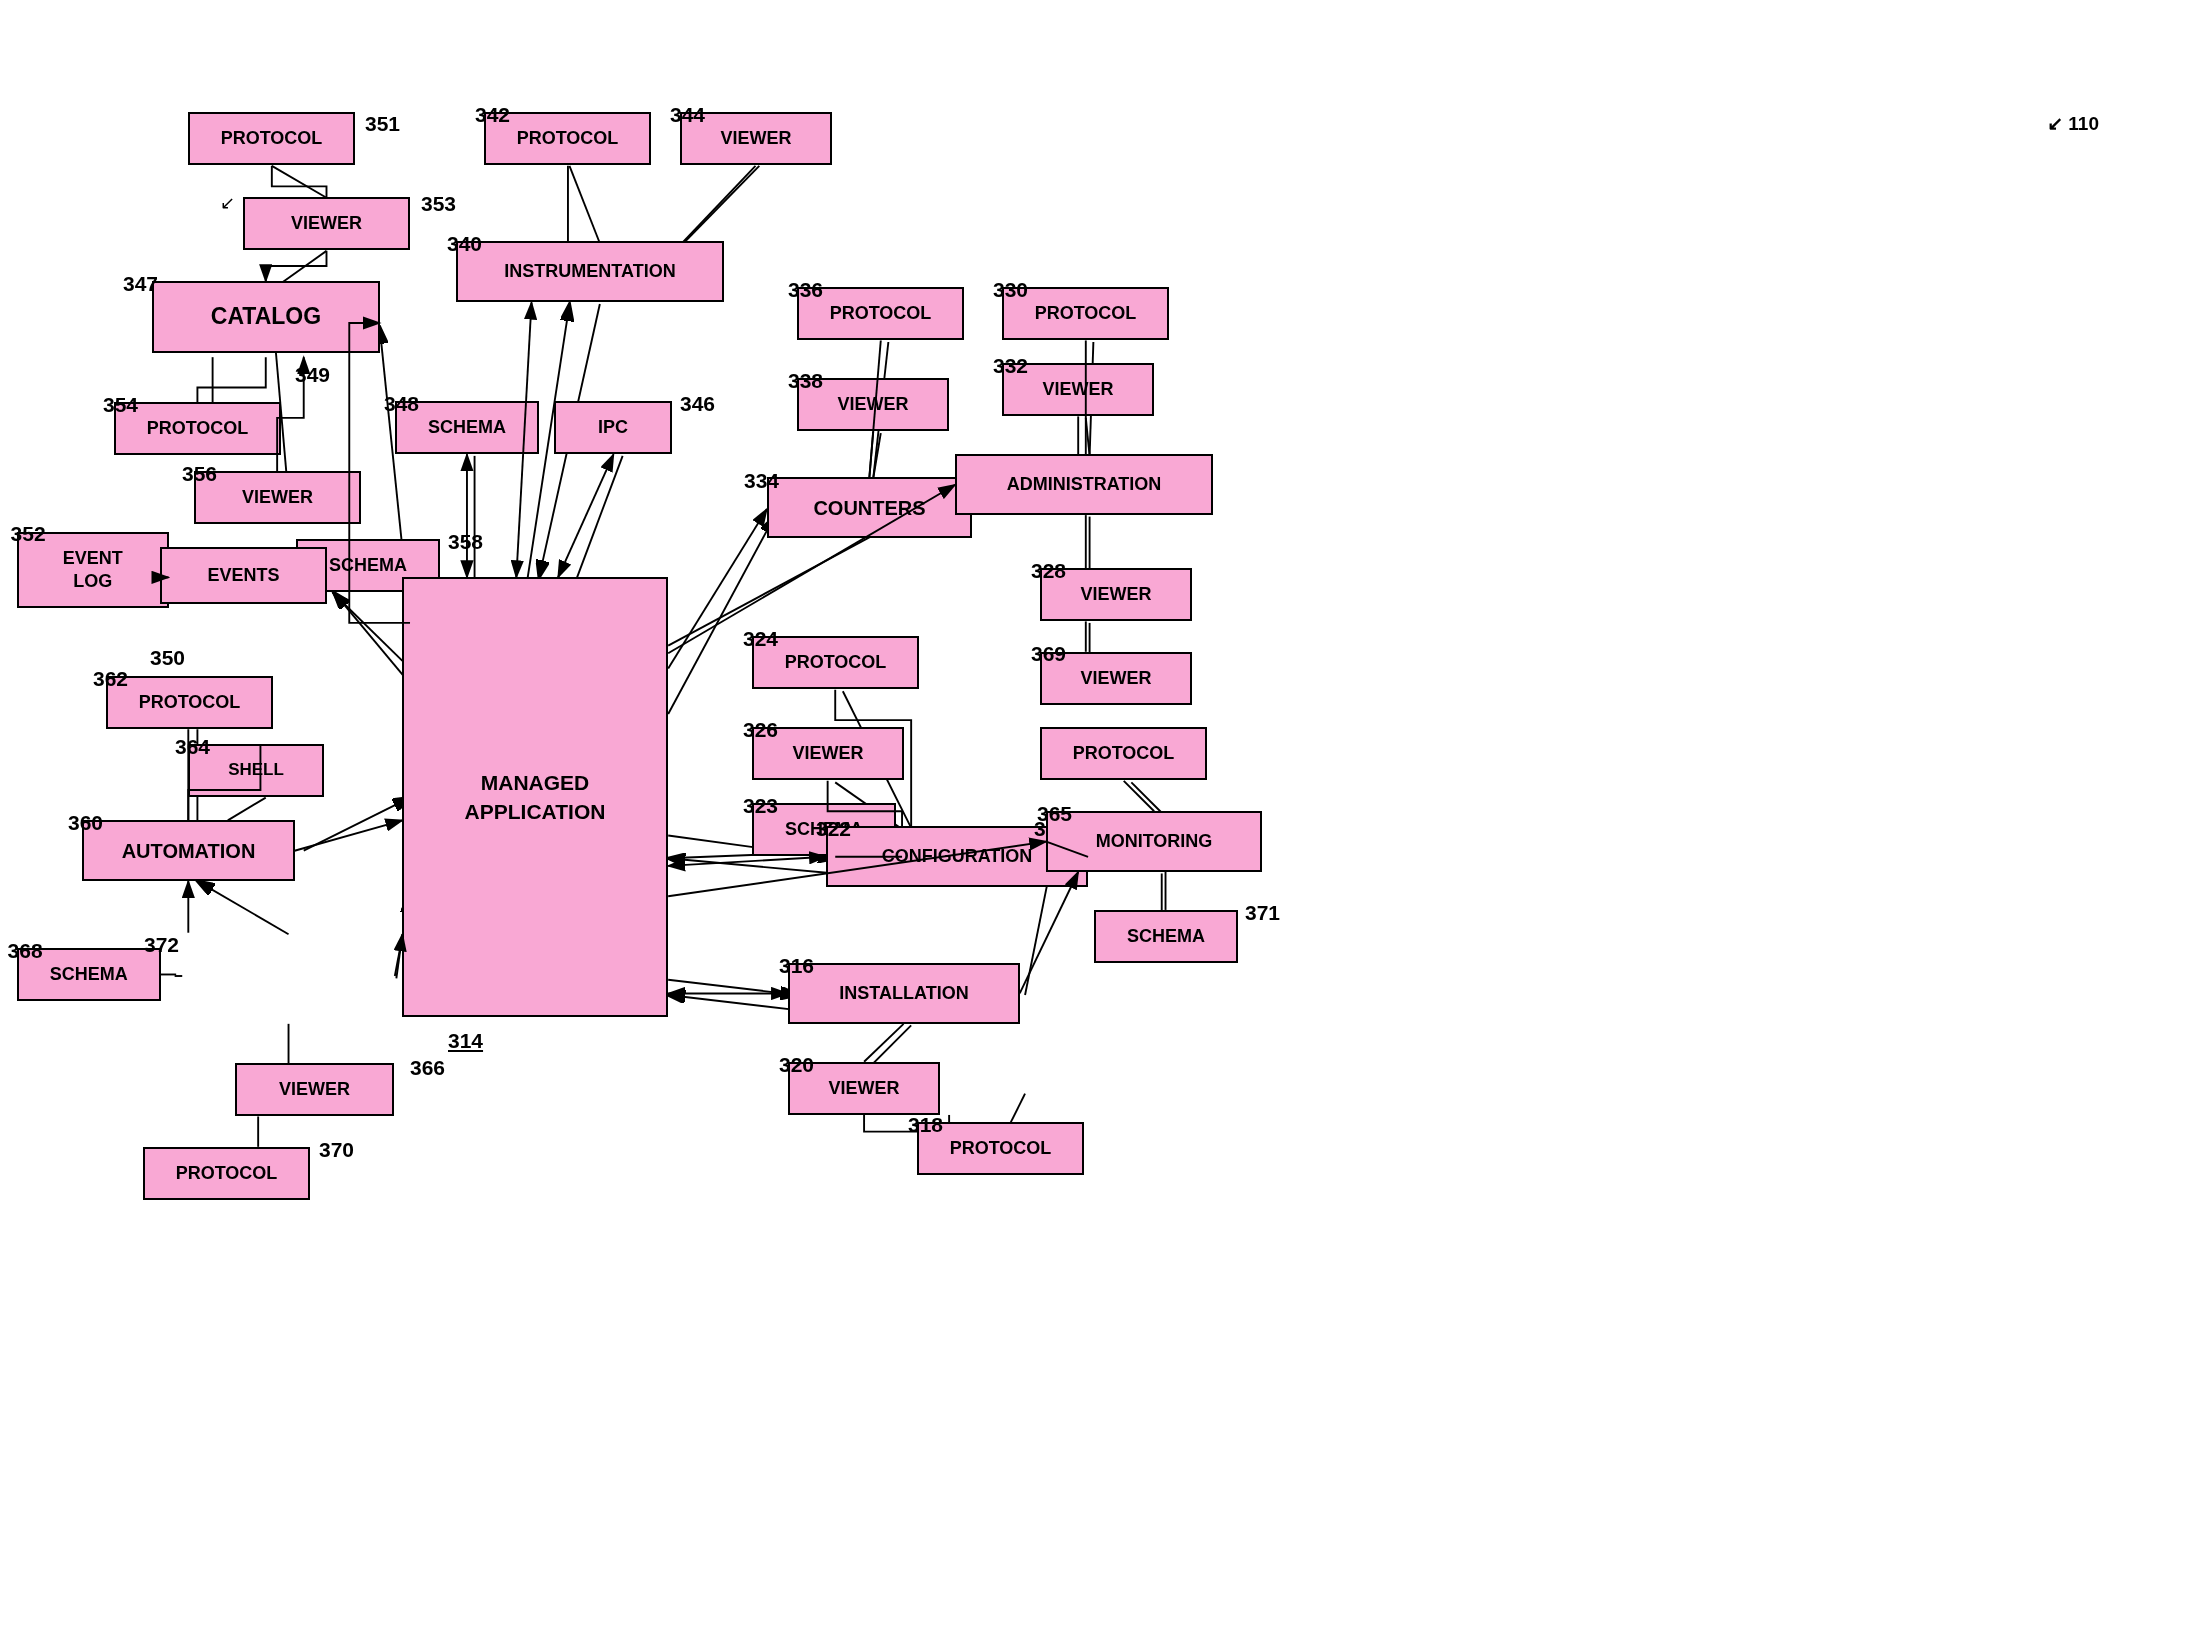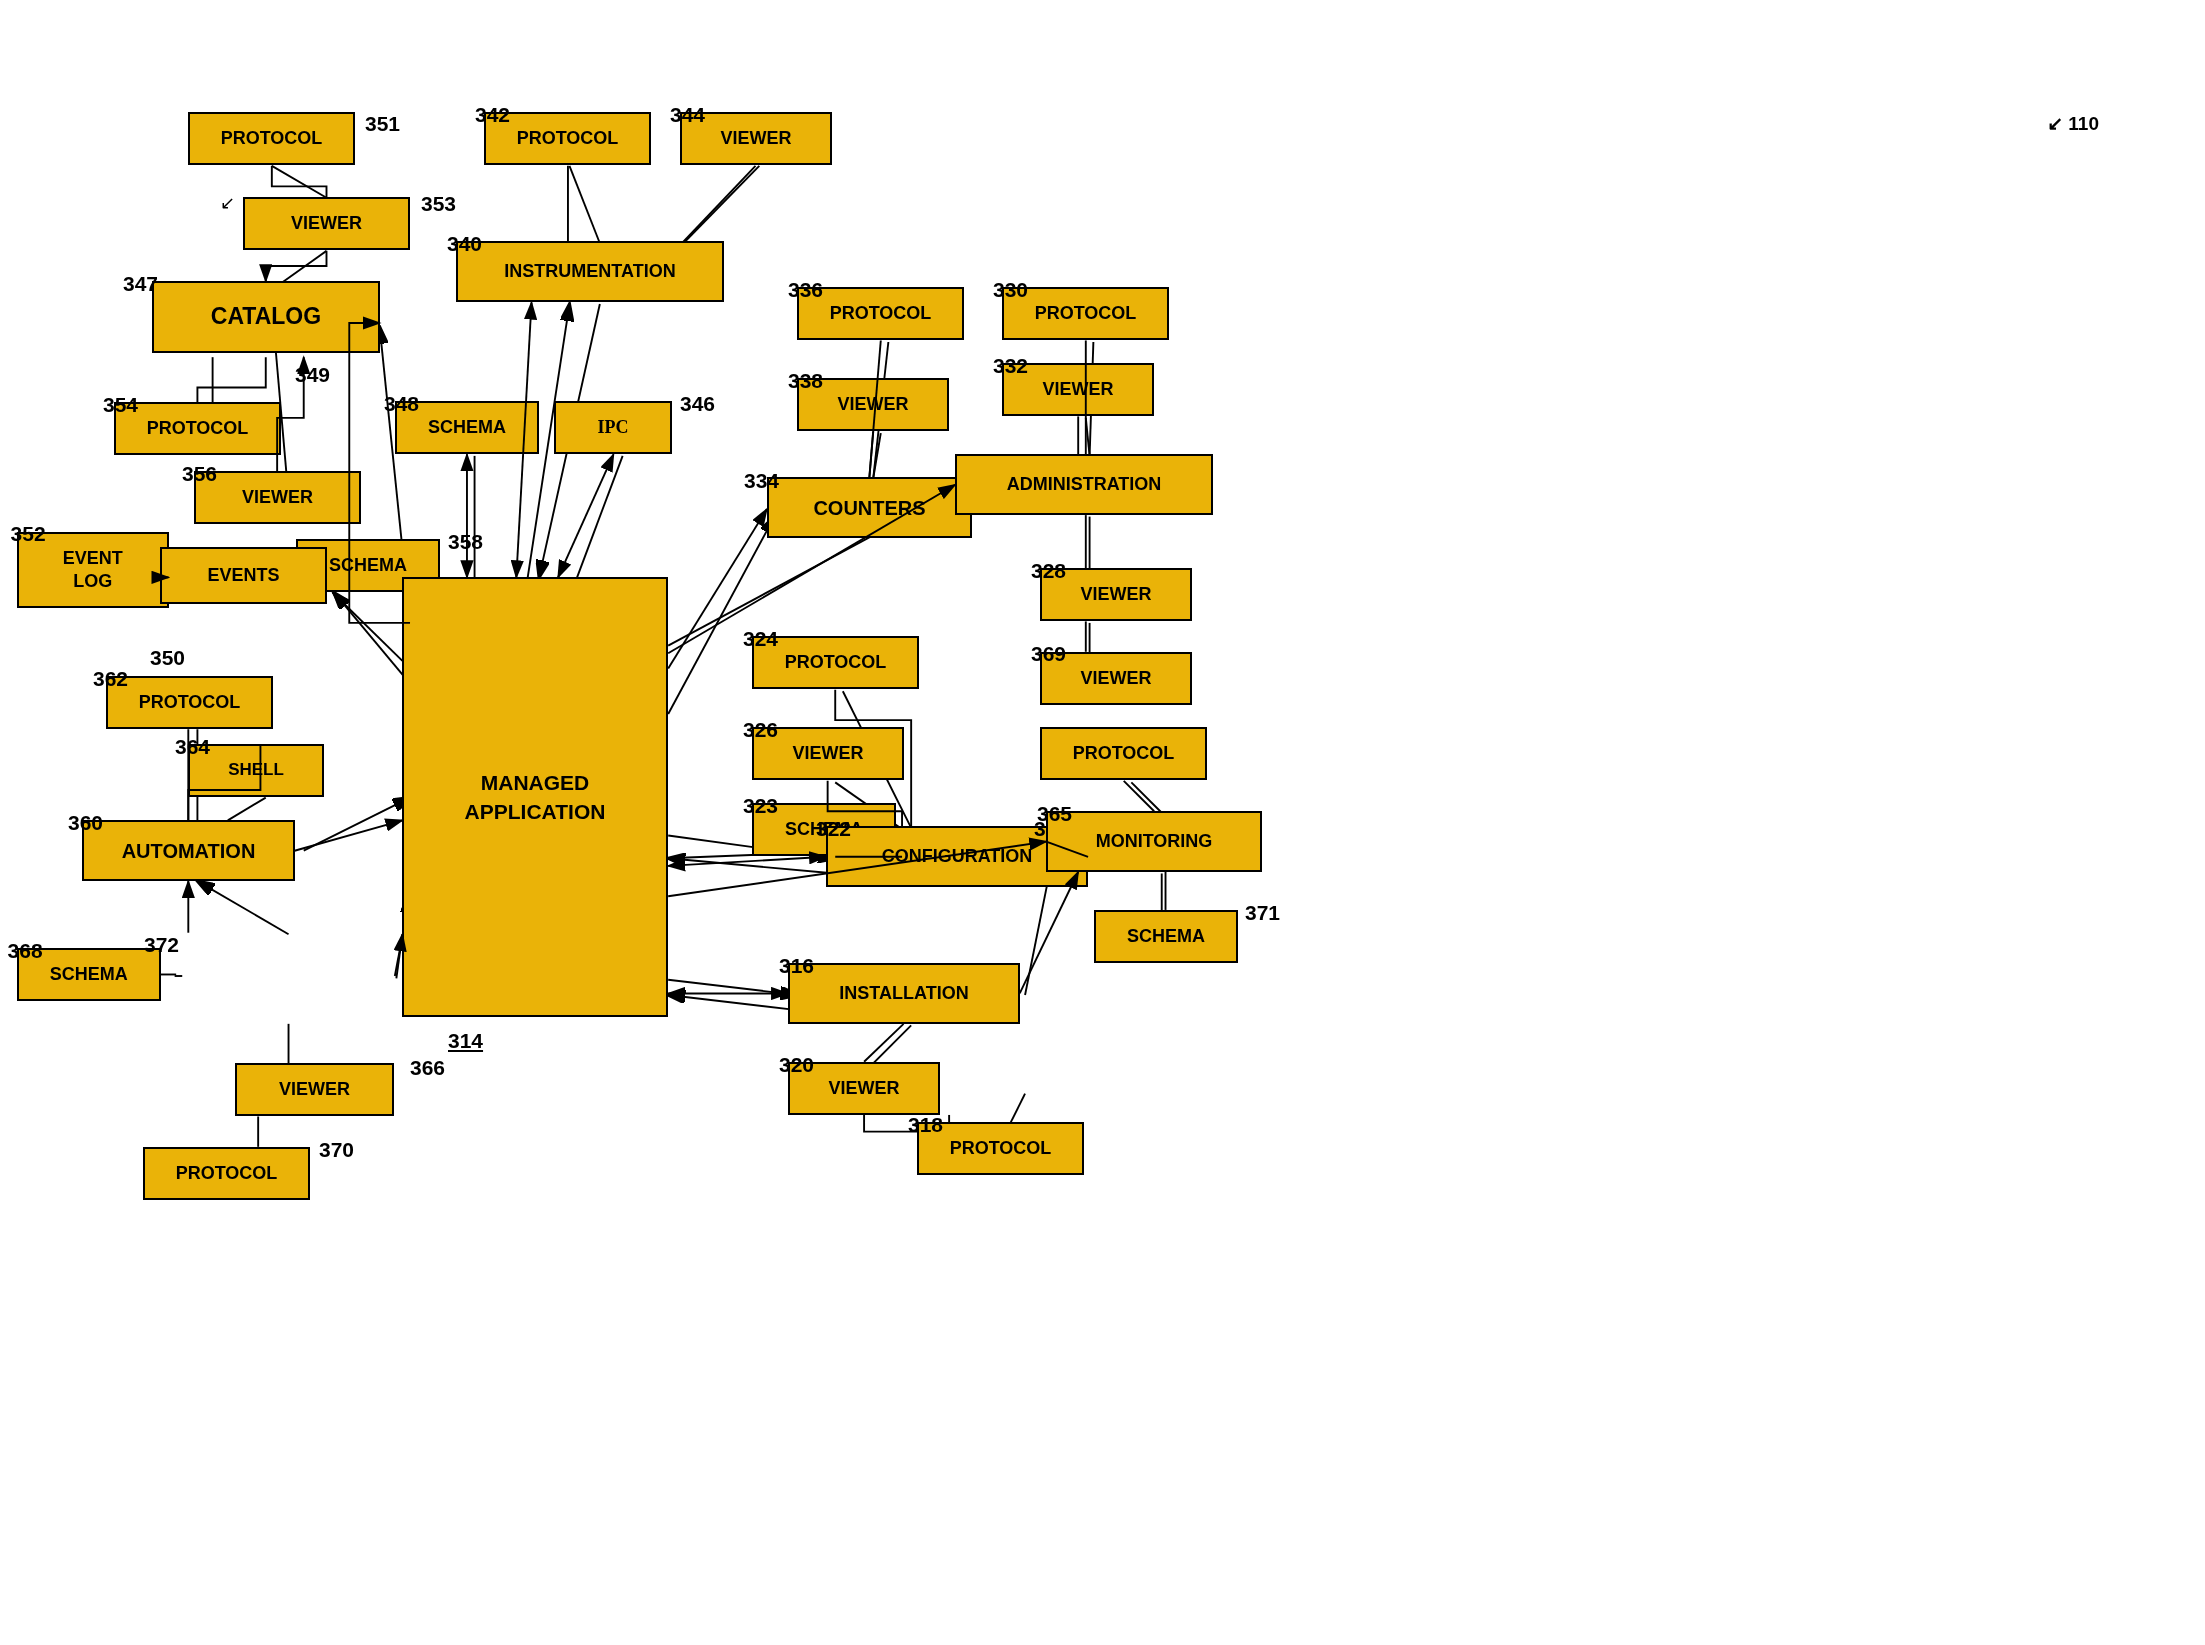--- a/index.html
+++ b/index.html
@@ -13,21 +13,21 @@
     }
     .diagram-container {
       position: absolute;
       top: 0; left: 0;
       width: 2205px;
       height: 1646px;
     }
     .box {
       position: absolute;
       border: 2.3px solid #000;
-      background: #eab308;
+      background: #f9a8d4;
       display: flex;
       align-items: center;
       justify-content: center;
       text-align: center;
       font-weight: bold;
       font-size: 21px;
       line-height: 1.2;
     }
     .label {
       position: absolute;
@@ -245,21 +245,21 @@
   <div class="box" style="left:456px; top:241px; width:268px; height:61px; font-size:18px;">
     <span>INSTRUMENTATION</span>
   </div>
   <span class="label" style="left:447px; top:232px;">340</span>
 
   <div class="box" style="left:395px; top:401px; width:144px; height:53px; font-size:18px;">
     <span>SCHEMA</span>
   </div>
   <span class="label" style="left:384px; top:392px;">348</span>
 
-  <div class="box" style="left:554px; top:401px; width:118px; height:53px; font-size:18px;font-family:Liberation Serif, serif;">
+  <div class="box" style="left:554px; top:401px; width:118px; height:53px; font-size:18px;">
     <span>IPC</span>
   </div>
   <span class="label" style="left:680px; top:392px;">346</span>
 
   <div class="box" style="left:797px; top:287px; width:167px; height:53px; font-size:18px;">
     <span>PROTOCOL</span>
   </div>
   <span class="label" style="left:788px; top:278px;">336</span>
 
   <div class="box" style="left:797px; top:378px; width:152px; height:53px; font-size:18px;">

